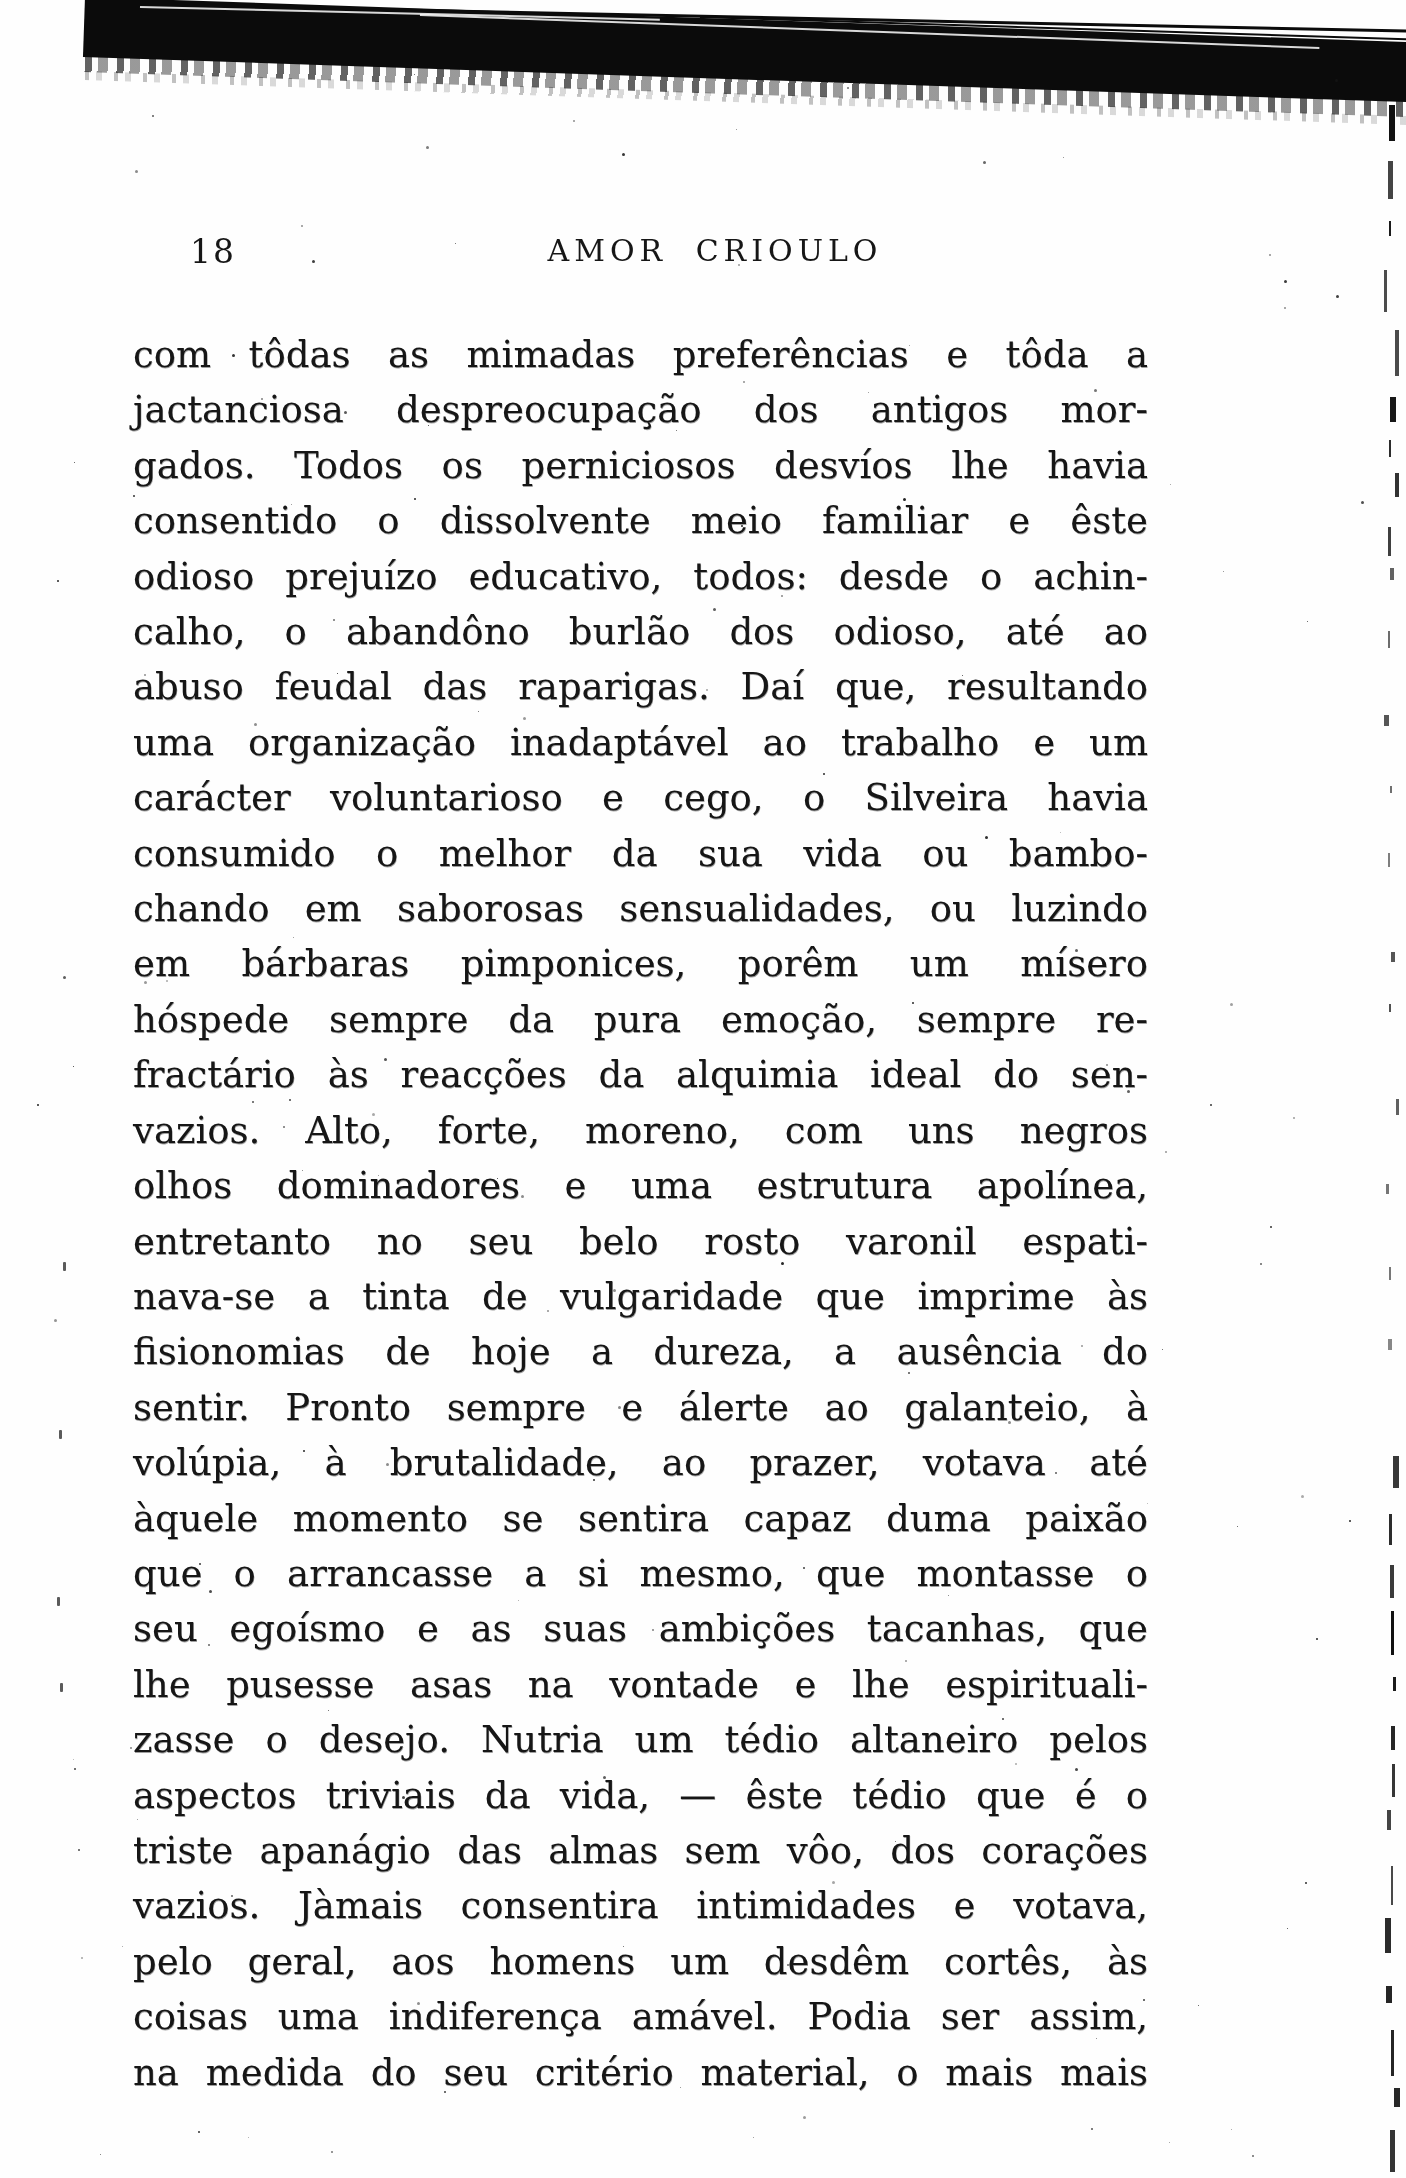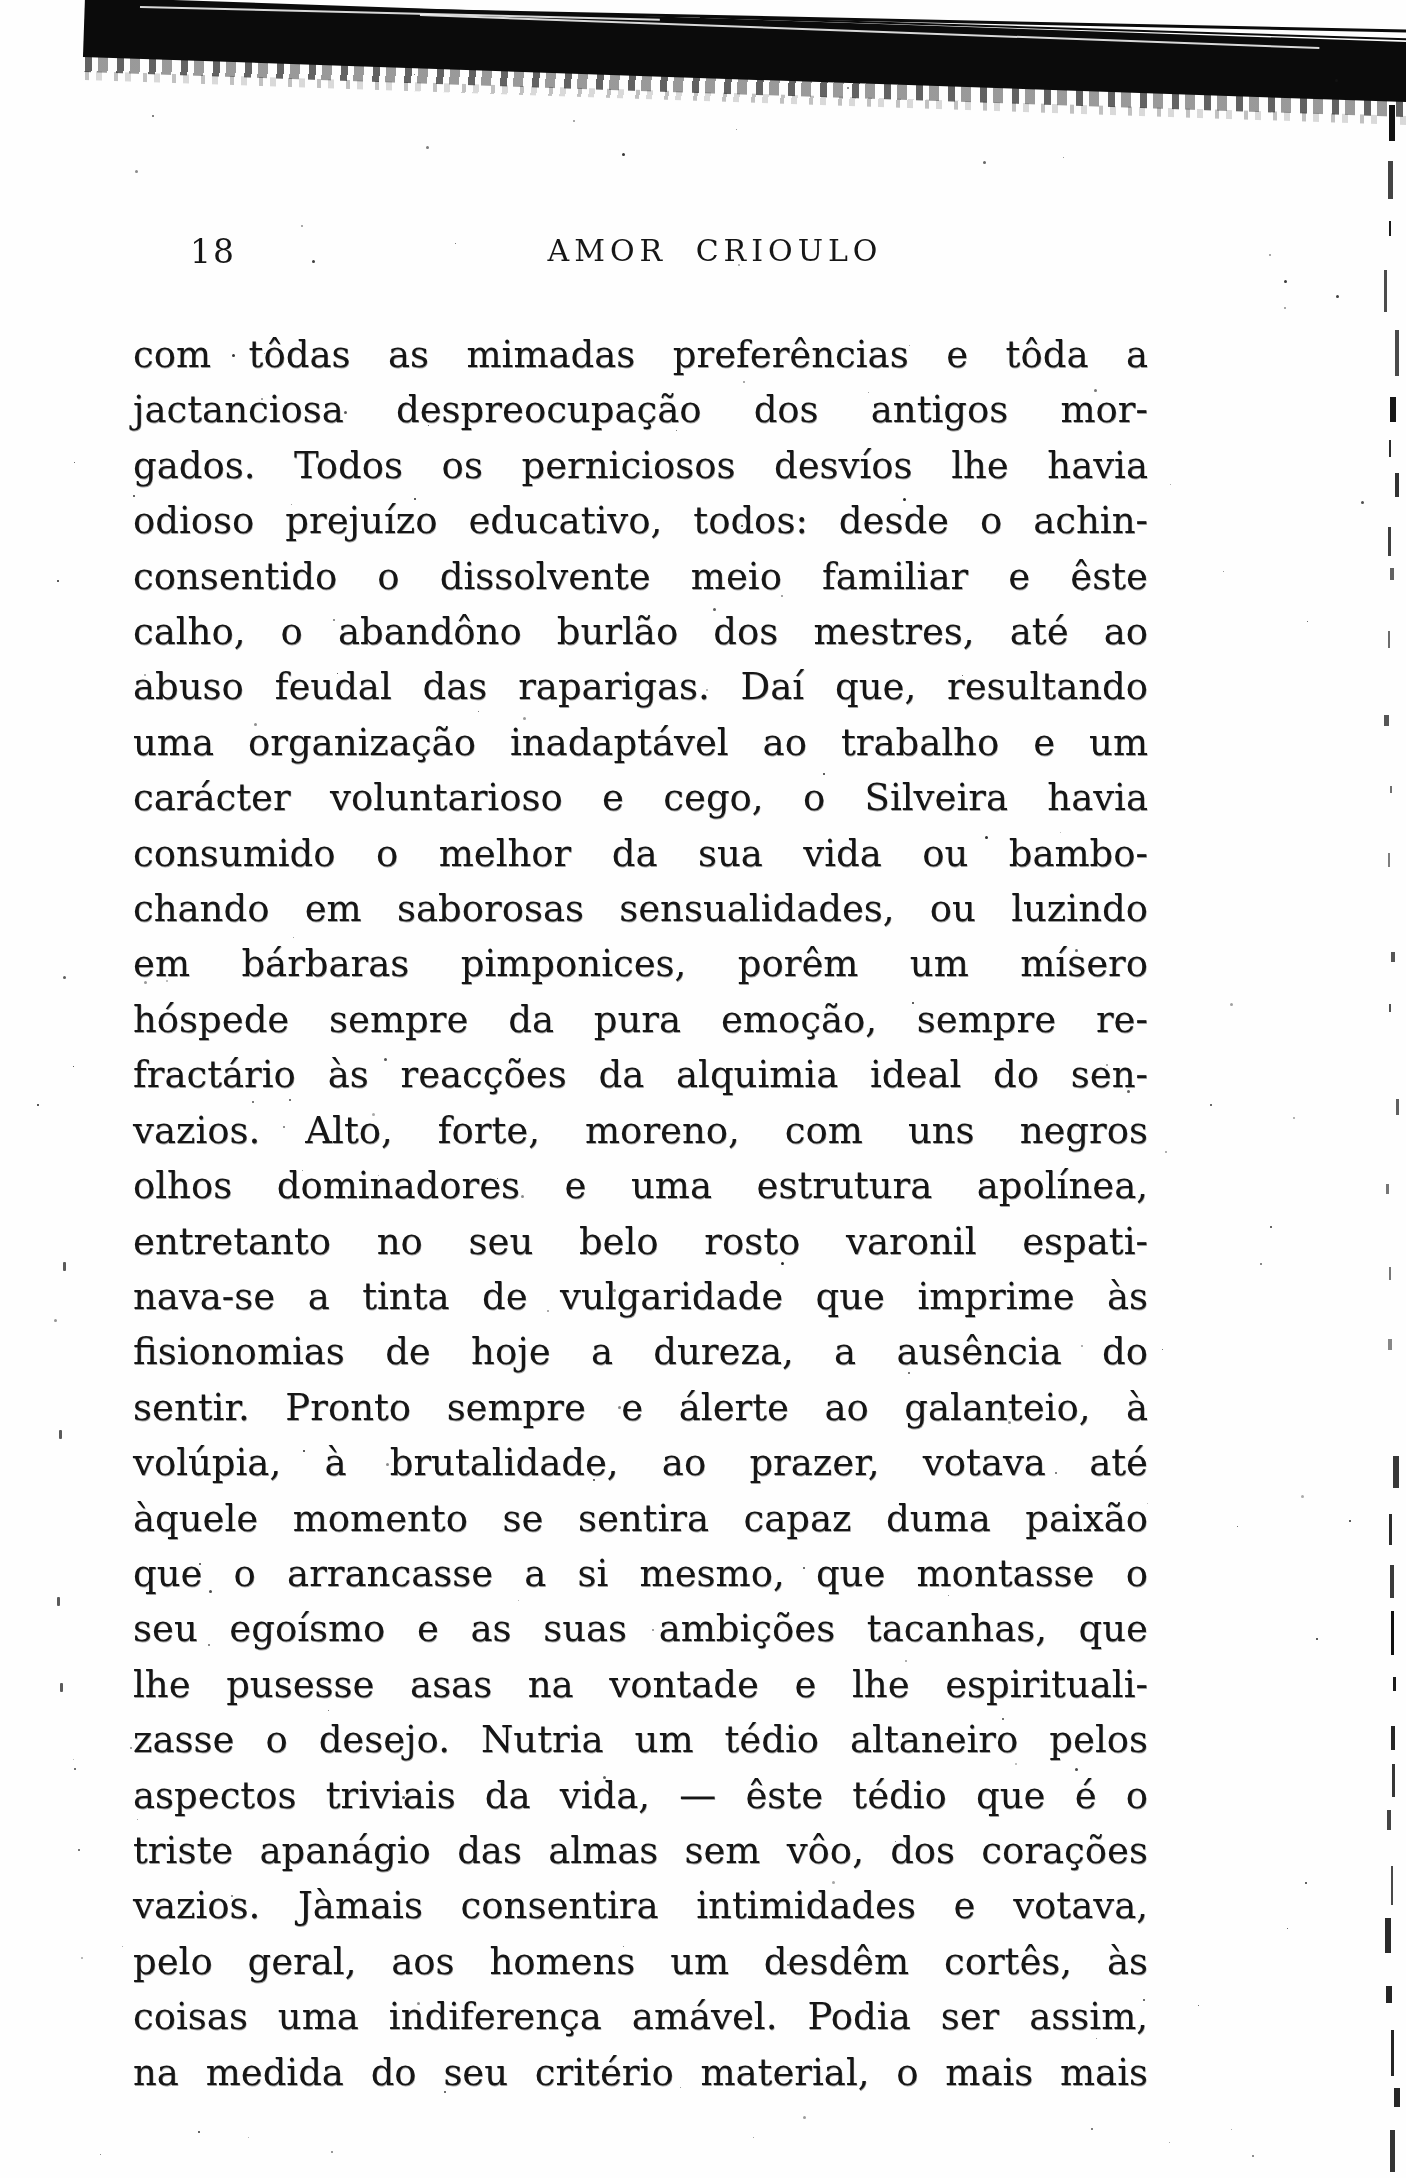--- a/index.html
+++ b/index.html
@@ -103,23 +103,23 @@
 
   <div class="header">
     <div class="page-number">18</div>
     <div class="running-title">AMOR CRIOULO</div>
   </div>
 
   <div class="body-text">
       <div class="text-line">com tôdas as mimadas preferências e tôda a</div>
       <div class="text-line">jactanciosa despreocupação dos antigos mor-</div>
       <div class="text-line">gados. Todos os perniciosos desvíos lhe havia</div>
+      <div class="text-line">consentido o dissolvente meio familiar e êste</div>
       <div class="text-line">odioso prejuízo educativo, todos: desde o achin-</div>
-      <div class="text-line">consentido o dissolvente meio familiar e êste</div>
-      <div class="text-line">calho, o abandôno burlão dos mestres, até ao</div>
+      <div class="text-line">calho, o abandôno burlão dos odioso, até ao</div>
       <div class="text-line">abuso feudal das raparigas. Daí que, resultando</div>
       <div class="text-line">uma organização inadaptável ao trabalho e um</div>
       <div class="text-line">carácter voluntarioso e cego, o Silveira havia</div>
       <div class="text-line">consumido o melhor da sua vida ou bambo-</div>
       <div class="text-line">chando em saborosas sensualidades, ou luzindo</div>
       <div class="text-line">em bárbaras pimponices, porêm um mísero</div>
       <div class="text-line">hóspede sempre da pura emoção, sempre re-</div>
       <div class="text-line">fractário às reacções da alquimia ideal do sen-</div>
       <div class="text-line">vazios. Alto, forte, moreno, com uns negros</div>
       <div class="text-line">olhos dominadores e uma estrutura apolínea,</div>

